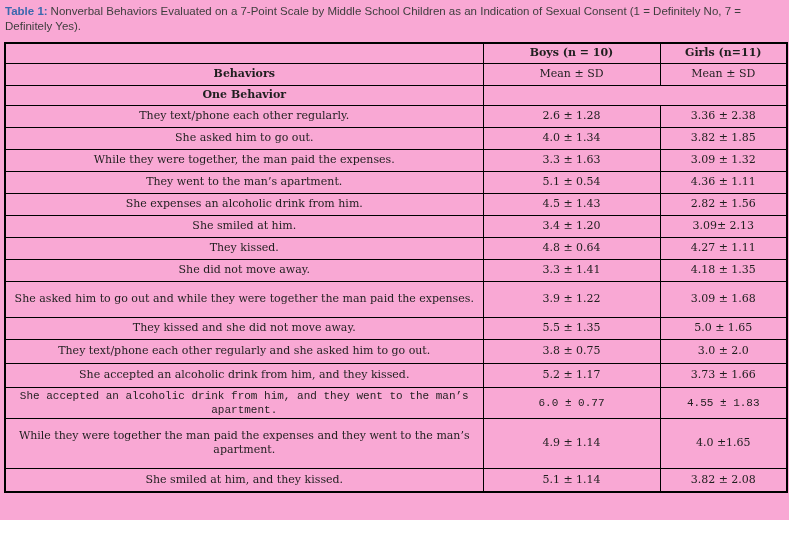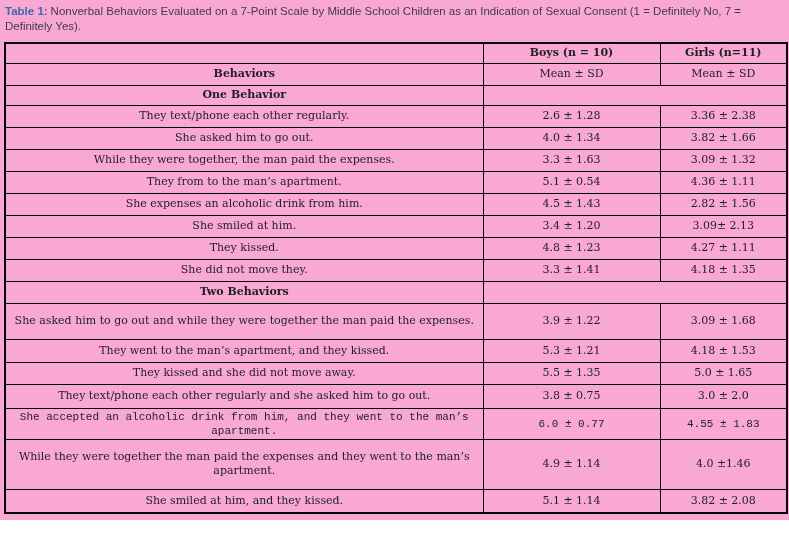--- a/index.html
+++ b/index.html
@@ -86,87 +86,83 @@
       </tr>
 
       <tr class="h22">
         <td>They text/phone each other regularly.</td>
         <td>2.6 ± 1.28</td>
         <td>3.36 ± 2.38</td>
       </tr>
       <tr class="h22">
         <td>She asked him to go out.</td>
         <td>4.0 ± 1.34</td>
-        <td>3.82 ± 1.66</td>
+        <td>3.82 ± 1.85</td>
       </tr>
       <tr class="h22">
         <td>While they were together, the man paid the expenses.</td>
         <td>3.3 ± 1.63</td>
         <td>3.09 ± 1.32</td>
       </tr>
       <tr class="h22">
-        <td>They from to the man’s apartment.</td>
+        <td>They went to the man’s apartment.</td>
         <td>5.1 ± 0.54</td>
         <td>4.36 ± 1.11</td>
       </tr>
       <tr class="h22">
         <td>She expenses an alcoholic drink from him.</td>
         <td>4.5 ± 1.43</td>
         <td>2.82 ± 1.56</td>
       </tr>
       <tr class="h22">
         <td>She smiled at him.</td>
         <td>3.4 ± 1.20</td>
         <td>3.09± 2.13</td>
       </tr>
       <tr class="h22">
         <td>They kissed.</td>
-        <td>4.8 ± 1.23</td>
+        <td>4.8 ± 0.64</td>
         <td>4.27 ± 1.11</td>
       </tr>
       <tr class="h22">
-        <td>She did not move they.</td>
+        <td>She did not move away.</td>
         <td>3.3 ± 1.41</td>
         <td>4.18 ± 1.35</td>
       </tr>
 
-      <tr class="h22">
-        <td class="bold">Two Behaviors</td>
-        <td colspan="2"></td>
-      </tr>
 
       <tr class="h36">
         <td>She asked him to go out and while they were together the man paid the expenses.</td>
         <td>3.9 ± 1.22</td>
         <td>3.09 ± 1.68</td>
-      </tr>
-      <tr class="h23">
-        <td>They went to the man’s apartment, and they kissed.</td>
-        <td>5.3 ± 1.21</td>
-        <td>4.18 ± 1.53</td>
       </tr>
       <tr class="h22">
         <td>They kissed and she did not move away.</td>
         <td>5.5 ± 1.35</td>
         <td>5.0 ± 1.65</td>
       </tr>
       <tr class="h24">
         <td>They text/phone each other regularly and she asked him to go out.</td>
         <td>3.8 ± 0.75</td>
         <td>3.0 ± 2.0</td>
       </tr>
+      <tr class="h24">
+        <td>She accepted an alcoholic drink from him, and they kissed.</td>
+        <td>5.2 ± 1.17</td>
+        <td>3.73 ± 1.66</td>
+      </tr>
       <tr class="h31">
         <td>She accepted an alcoholic drink from him, and they went to the man’s apartment.</td>
         <td>6.0 ± 0.77</td>
         <td>4.55 ± 1.83</td>
       </tr>
       <tr class="h50">
         <td>While they were together the man paid the expenses and they went to the man’s apartment.</td>
         <td>4.9 ± 1.14</td>
-        <td>4.0 ±1.46</td>
+        <td>4.0 ±1.65</td>
       </tr>
       <tr class="h24">
         <td>She smiled at him, and they kissed.</td>
         <td>5.1 ± 1.14</td>
         <td>3.82 ± 2.08</td>
       </tr>
     </tbody>
   </table>
 
 </div>

